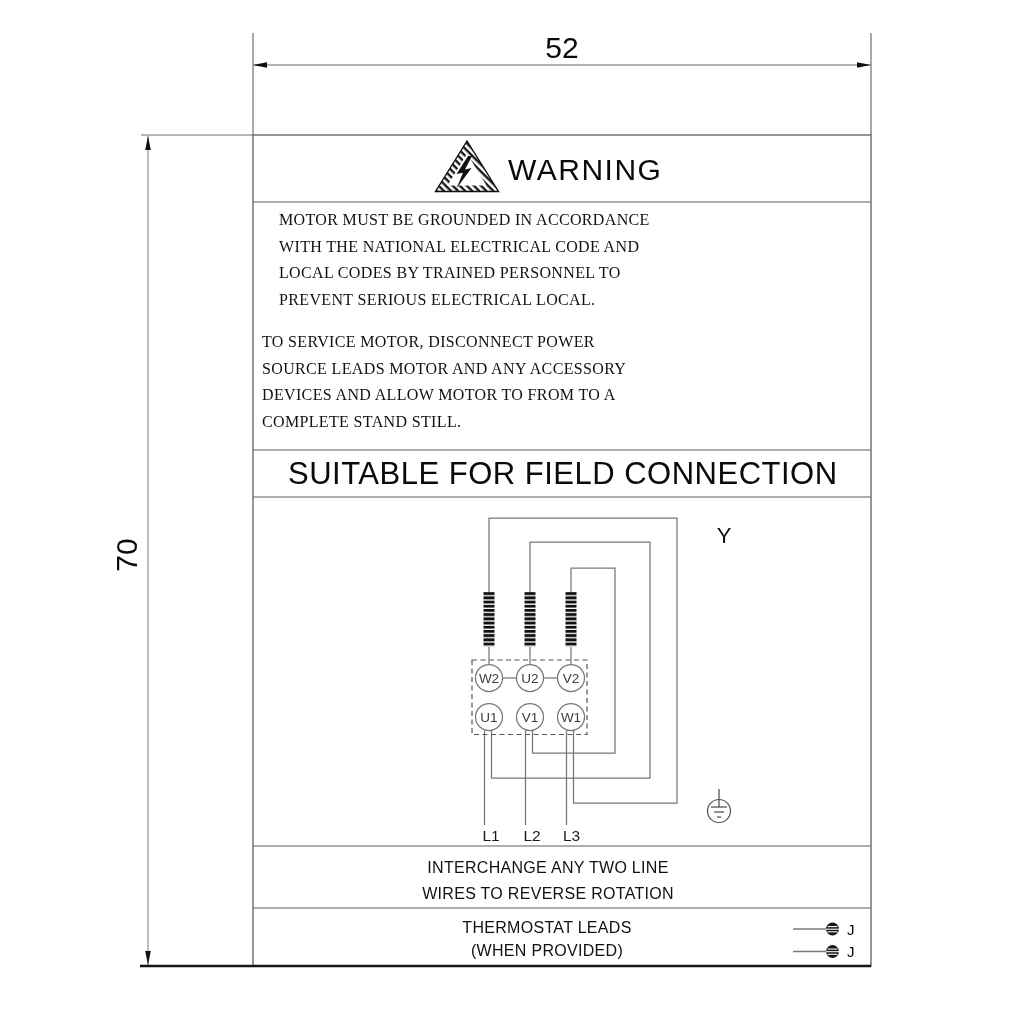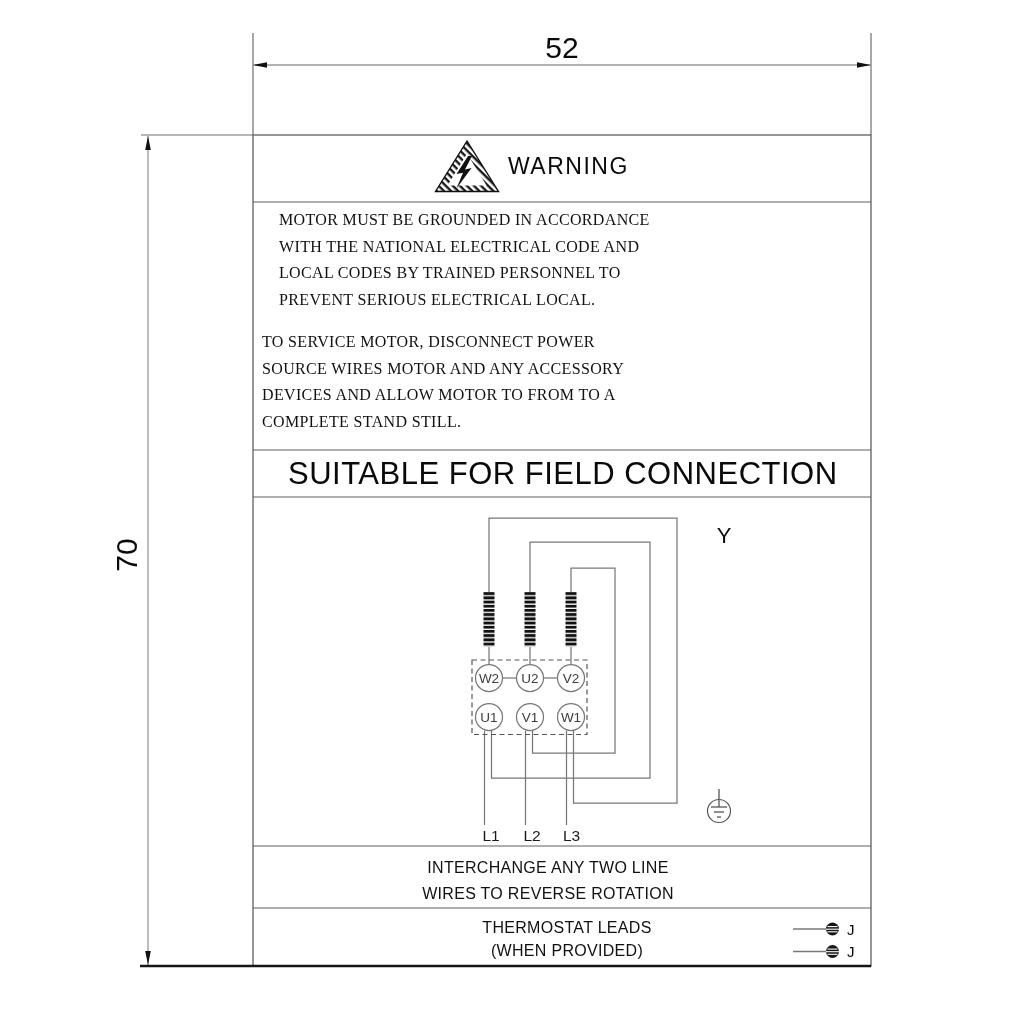--- a/index.html
+++ b/index.html
@@ -3,21 +3,21 @@
 <meta charset="utf-8">
 <style>
   html,body{margin:0;padding:0;background:#fff;}
   .canvas{
     position:relative;width:1024px;height:1024px;background:#fff;
     font-family:"Liberation Sans",sans-serif;color:#000;overflow:hidden;
   }
   .abs{position:absolute;}
   svg{position:absolute;left:0;top:0;}
   .dim-num{font-size:30px;color:#0a0a0a;text-align:center;}
-  .warn-title{font-size:23px;letter-spacing:1.5px;color:#0a0a0a;}
+  .warn-title{font-size:30px;letter-spacing:1.5px;color:#0a0a0a;}
   .body-line{font-size:16px;letter-spacing:0.35px;line-height:26.5px;color:#111;white-space:nowrap;font-family:Liberation Serif, serif;}
   .section-title{font-size:31px;letter-spacing:0.5px;color:#0a0a0a;line-height:36px;white-space:nowrap;}
   .note-block{text-align:center;padding-left:8px;}
   .note-line{font-size:16px;letter-spacing:0.3px;line-height:25.5px;color:#111;}
   .thermo-line{font-size:16px;letter-spacing:0.3px;line-height:23px;color:#111;text-align:center;}
 </style>
 </head>
 <body>
 
 <div class="canvas">
@@ -150,30 +150,30 @@
 
   <div class="abs" style="left:279px;top:207px;">
     <div class="body-line">MOTOR MUST BE GROUNDED IN ACCORDANCE</div>
     <div class="body-line">WITH THE NATIONAL ELECTRICAL CODE AND</div>
     <div class="body-line">LOCAL CODES BY TRAINED PERSONNEL TO</div>
     <div class="body-line">PREVENT SERIOUS ELECTRICAL LOCAL.</div>
   </div>
 
   <div class="abs" style="left:262px;top:329px;">
     <div class="body-line">TO SERVICE MOTOR, DISCONNECT POWER</div>
-    <div class="body-line">SOURCE WIRES MOTOR AND ANY ACCESSORY</div>
+    <div class="body-line">SOURCE LEADS MOTOR AND ANY ACCESSORY</div>
     <div class="body-line">DEVICES AND ALLOW MOTOR TO FROM TO A</div>
     <div class="body-line">COMPLETE STAND STILL.</div>
   </div>
 
   <div class="abs section-title" style="left:288px;top:456px;">SUITABLE FOR FIELD CONNECTION</div>
 
   <div class="abs note-block" style="left:253px;top:855px;width:574px;">
     <div class="note-line">INTERCHANGE ANY TWO LINE</div>
     <div class="note-line">WIRES TO REVERSE ROTATION</div>
   </div>
 
-  <div class="abs" style="left:253px;top:916px;width:588px;padding-left:20px;">
+  <div class="abs" style="left:253px;top:916px;width:588px;">
     <div class="thermo-line">THERMOSTAT LEADS</div>
     <div class="thermo-line">(WHEN PROVIDED)</div>
   </div>
 
 </div>
 
 </body></html>

